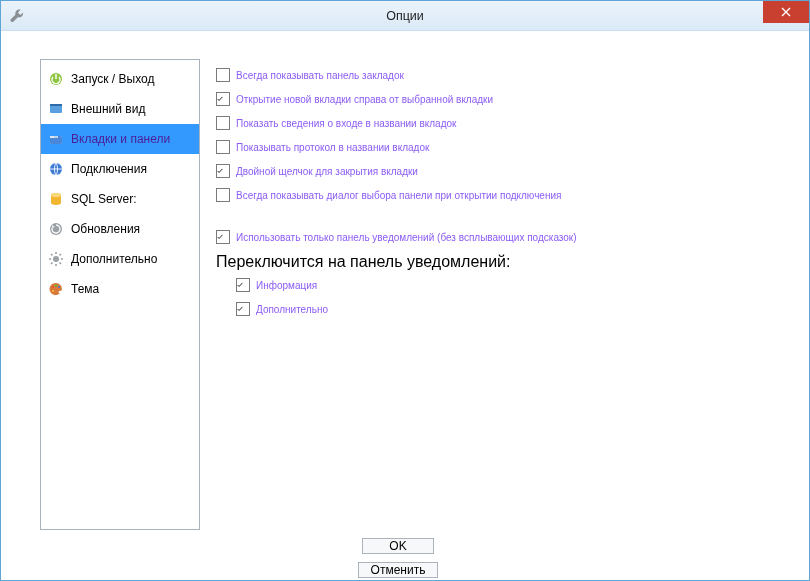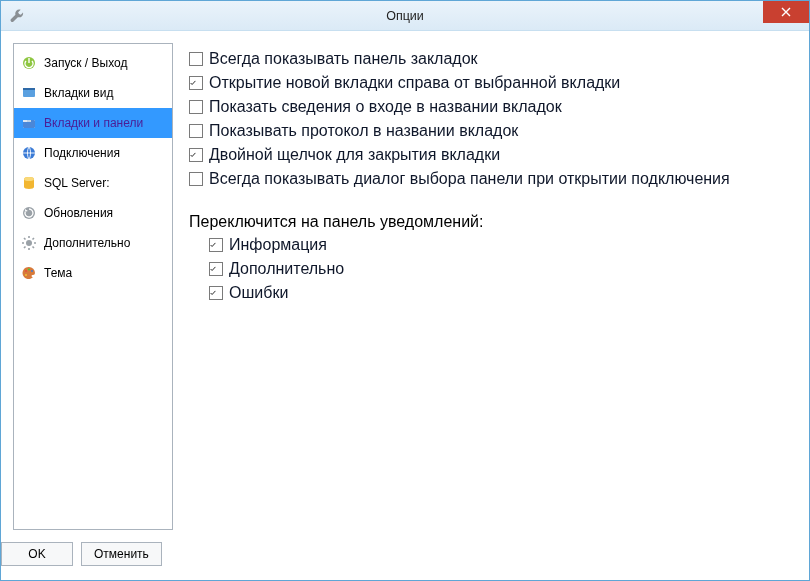--- a/index.html
+++ b/index.html
@@ -30,23 +30,24 @@
   .titlebar .close-btn {
     position: absolute; right: 0; top: 0;
     width: 46px; height: 22px;
     background: #c94030;
     display: flex; align-items: center; justify-content: center;
     cursor: pointer;
   }
   .titlebar .close-btn svg { display: block; }
   .body {
     flex: 1 1 auto;
-    padding: 12px 12px 8px 12px;
+    padding: 28px 12px 8px 12px;
     display: flex; gap: 12px;
     min-height: 0;
+    margin-left: 27px;
   }
   .sidebar {
     width: 160px;
     border: 1px solid #aab3bd;
     background: #fff;
     padding: 4px 0;
     overflow: hidden;
   }
   .sidebar-item {
     display: flex; align-items: center;
@@ -82,31 +83,32 @@
     flex: 0 0 14px;
   }
   .check-row .cb.checked::after {
     content: "";
     width: 10px; height: 10px;
     background: no-repeat center/contain;
     display: block;
   }
   .check-row .cb.checked svg { display: block; }
   .check-row .cb svg { display: none; }
-  .check-row .lbl { font-size: 16px; color: #0f172a; }
+  .check-row .lbl { font-size: 10px; color: #8b5cf6; }
   .spacer { height: 18px; }
   .static-label {
     font-size: 16px; color: #000;
     padding: 4px 0 2px 0;
   }
   .button-bar {
     height: 42px;
-    display: flex; align-items: center; justify-content: flex-start;
+    display: flex; align-items: center; justify-content: space-between;
     gap: 8px;
     padding: 0 14px 10px 0;
+    flex-direction: column;
   }
   .btn {
     min-width: 72px; height: 24px;
     border: 1px solid #aab3bd;
     background: #f7f8f9;
     font-size: 12px;
     display: inline-flex; align-items: center; justify-content: center;
     padding: 0 12px;
     cursor: pointer;
   }
@@ -143,21 +145,21 @@
           </span>
         <span class="si-label">Запуск / Выход</span>
       </div>
       <div class="sidebar-item">
         <span class="icon">
             <svg width="16" height="16" viewBox="0 0 16 16">
               <rect x="2" y="3" width="12" height="9" rx="1" fill="#5aa0e0"></rect>
               <rect x="2" y="3" width="12" height="2" fill="#2f6aa8"></rect>
             </svg>
           </span>
-        <span class="si-label">Вкладки вид</span>
+        <span class="si-label">Внешний вид</span>
       </div>
       <div class="sidebar-item selected">
         <span class="icon">
             <svg width="16" height="16" viewBox="0 0 16 16">
               <rect x="2" y="5" width="12" height="8" rx="1" fill="#fff" stroke="#1964b7" stroke-width="0"></rect>
               <rect x="2" y="5" width="12" height="8" rx="1" fill="#4a87d8"></rect>
               <rect x="2" y="5" width="4" height="2" fill="#dce7f3"></rect>
               <rect x="6" y="5" width="4" height="2" fill="#bcd3e9"></rect>
             </svg>
           </span>
@@ -247,46 +249,46 @@
           </span>
         <span class="lbl">Двойной щелчок для закрытия  вкладки</span>
       </div>
       <div class="check-row">
         <span class="cb"></span>
         <span class="lbl">Всегда показывать диалог выбора панели при открытии подключения</span>
       </div>
 
       <div class="spacer"></div>
 
+      <div class="check-row">
+        <span class="cb checked">
+            <svg width="10" height="10" viewBox="0 0 10 10">
+              <path d="M1 5l2.5 2.5L9 1.5" stroke="#222" stroke-width="1.6" fill="none"></path>
+            </svg>
+          </span>
+        <span class="lbl">Использовать только панель уведомлений (без всплывающих подсказок)</span>
+      </div>
 
       <div class="static-label">Переключится на панель уведомлений:</div>
 
       <div class="check-row indent">
         <span class="cb checked">
             <svg width="10" height="10" viewBox="0 0 10 10">
               <path d="M1 5l2.5 2.5L9 1.5" stroke="#222" stroke-width="1.6" fill="none"></path>
             </svg>
           </span>
         <span class="lbl">Информация</span>
       </div>
       <div class="check-row indent">
         <span class="cb checked">
             <svg width="10" height="10" viewBox="0 0 10 10">
               <path d="M1 5l2.5 2.5L9 1.5" stroke="#222" stroke-width="1.6" fill="none"></path>
             </svg>
           </span>
         <span class="lbl">Дополнительно</span>
-      </div>
-      <div class="check-row indent">
-        <span class="cb checked">
-            <svg width="10" height="10" viewBox="0 0 10 10">
-              <path d="M1 5l2.5 2.5L9 1.5" stroke="#222" stroke-width="1.6" fill="none"></path>
-            </svg>
-          </span>
-        <span class="lbl">Ошибки</span>
       </div>
 
     </div>
   </div>
 
   <div class="button-bar">
     <div class="btn">OK</div>
     <div class="btn">Отменить</div>
   </div>
 

